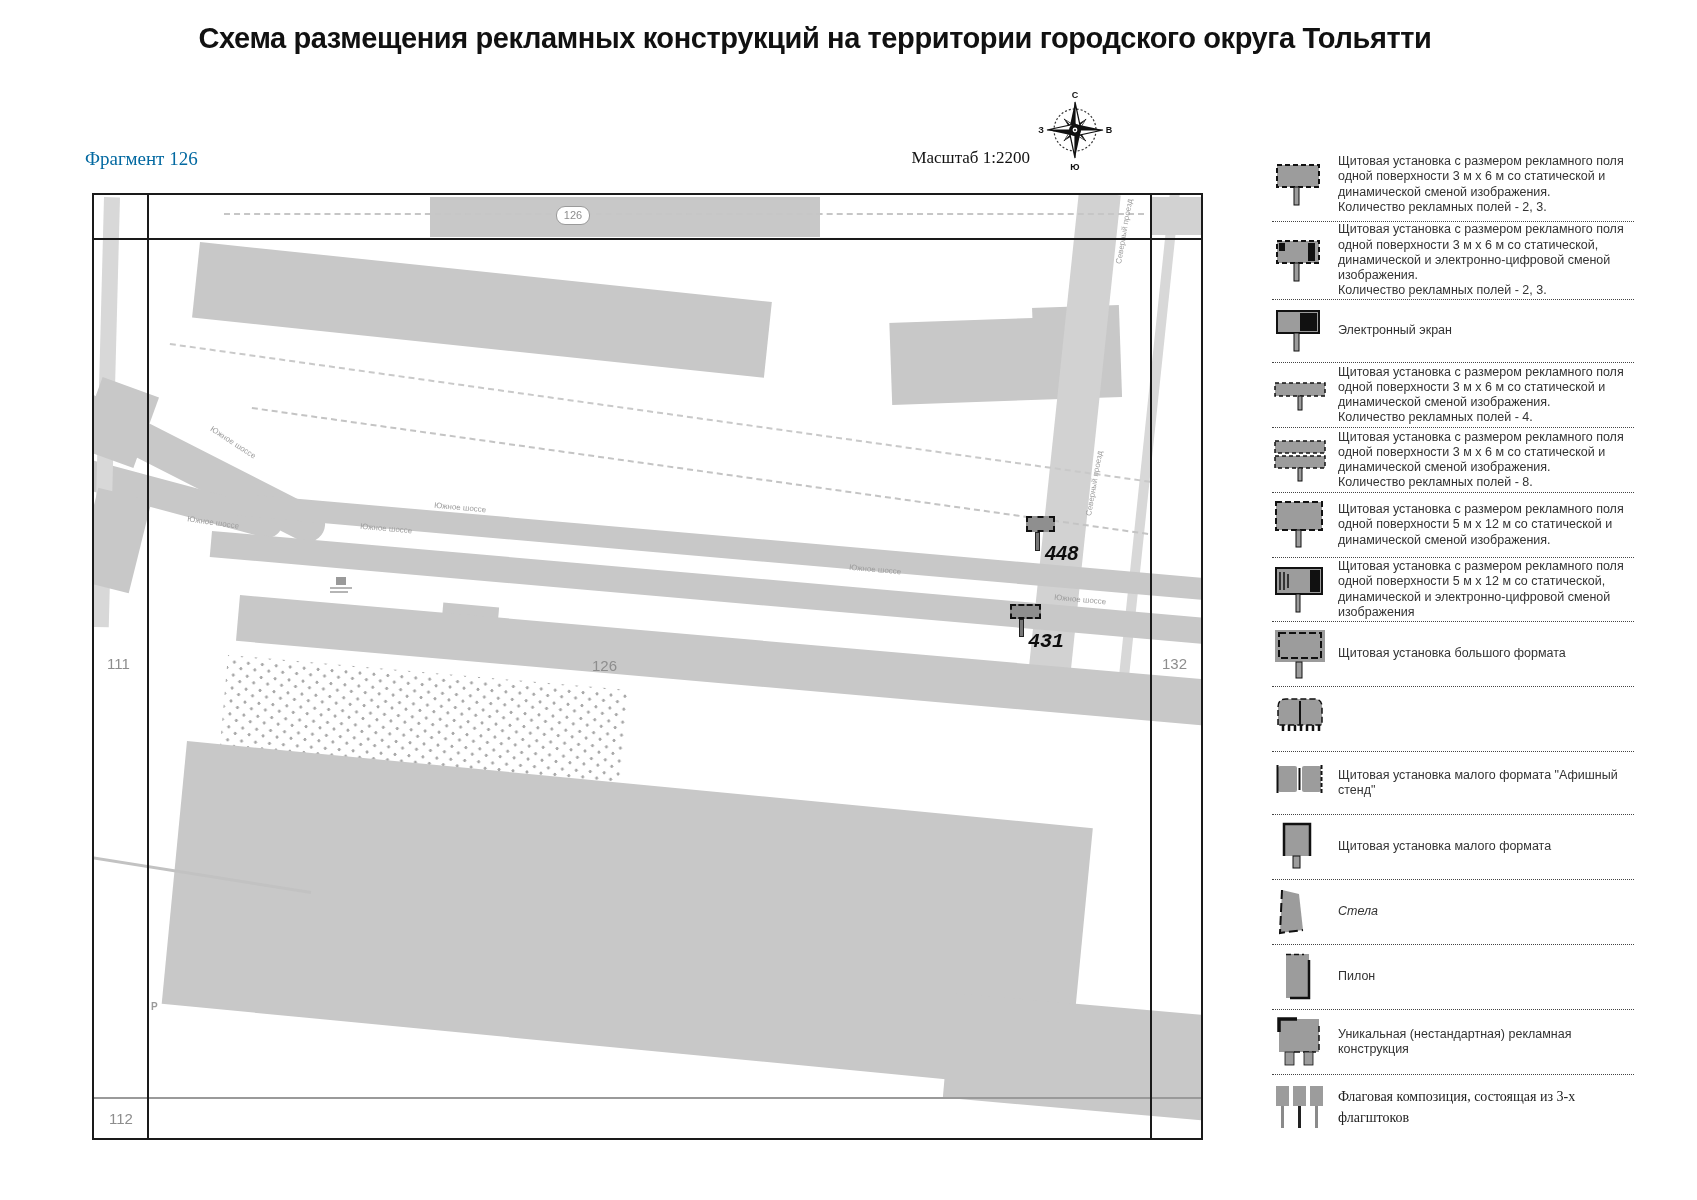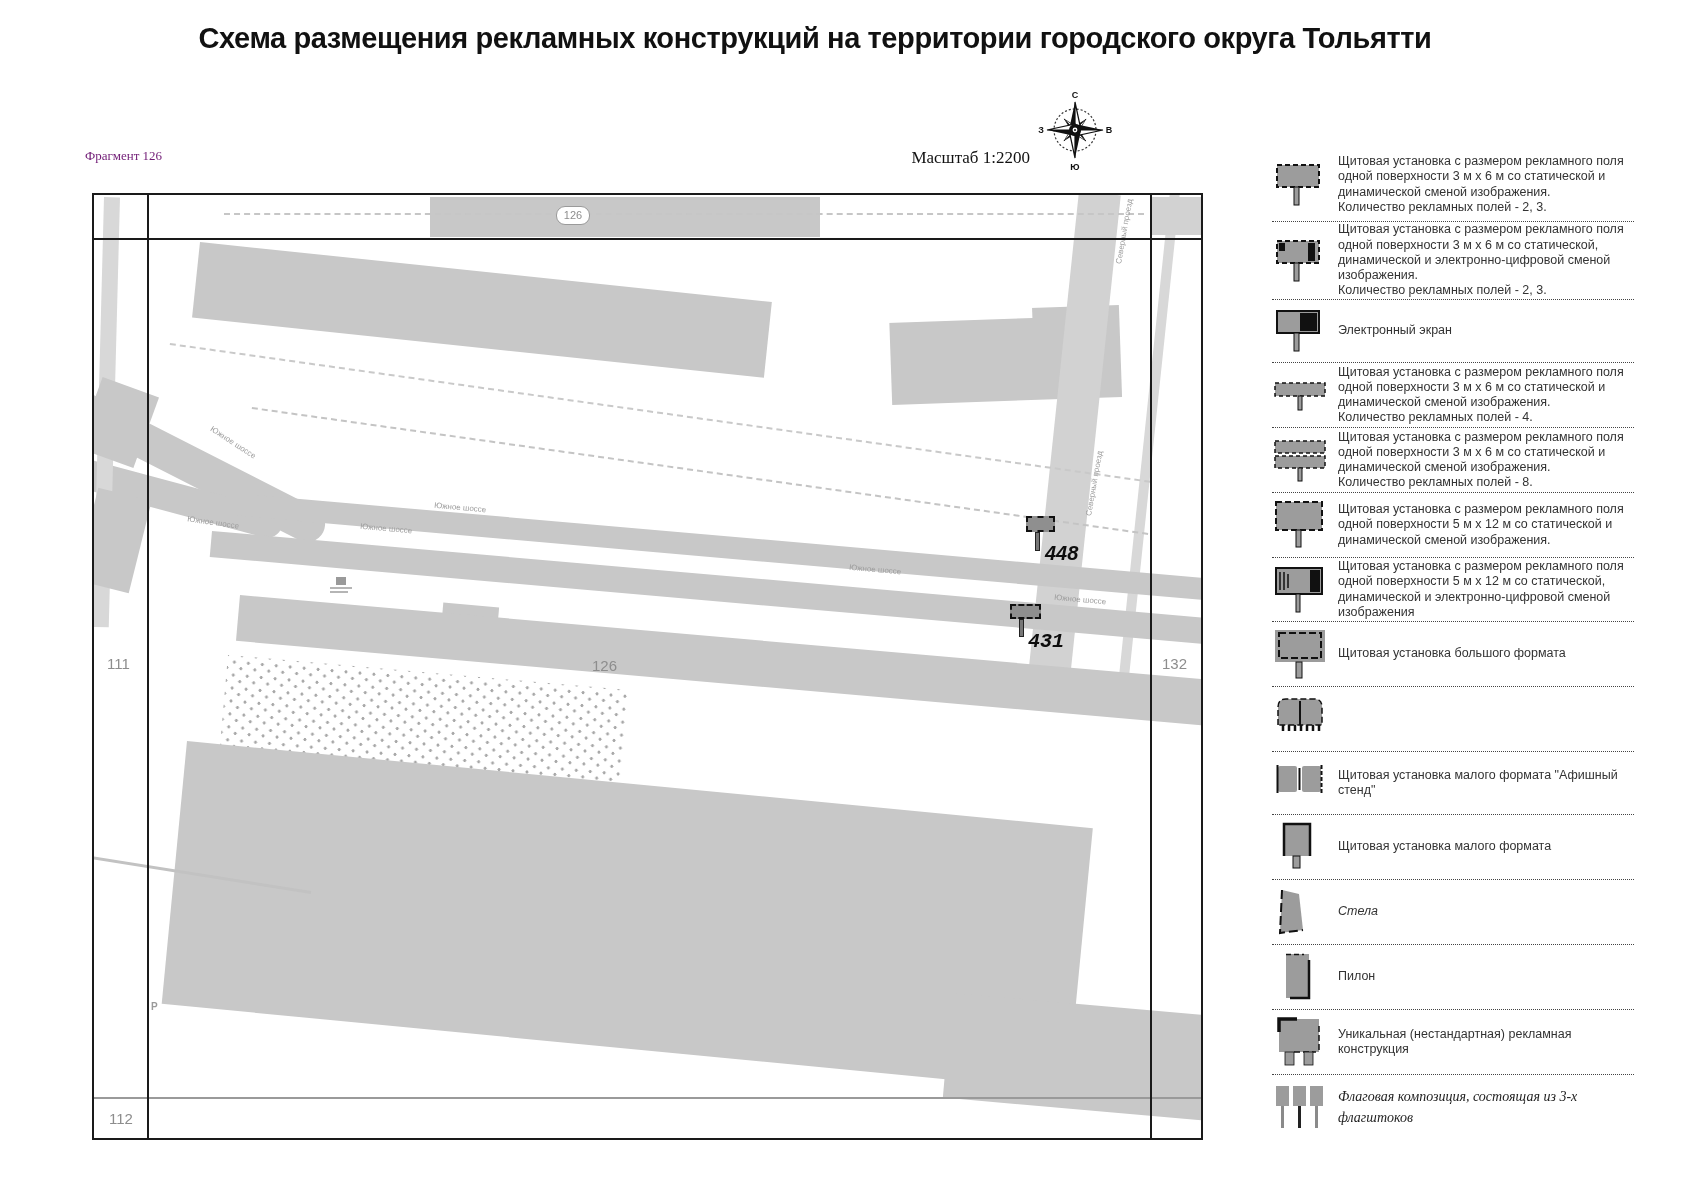--- a/index.html
+++ b/index.html
@@ -6,21 +6,21 @@
   body{
     width:1697px;height:1200px;position:relative;background:#fff;
     font-family:"Liberation Sans",sans-serif;overflow:hidden;color:#222;
   }
   .abs{position:absolute;}
   
   .page-title{
     position:absolute;left:0;top:22px;width:1630px;text-align:center;
     font-size:29px;font-weight:bold;color:#111;letter-spacing:-0.4px;
   }
-  .fragment-label{position:absolute;left:85px;top:148px;font-family:"Liberation Serif",serif;font-size:13px;color:#701a75;}
+  .fragment-label{position:absolute;left:85px;top:148px;font-family:"Liberation Serif",serif;font-size:19px;color:#0369a1;}
   .scale-label{position:absolute;left:840px;top:148px;width:190px;text-align:right;font-family:"Liberation Serif",serif;font-size:17px;color:#111;}
   
   .map{
     position:absolute;left:92px;top:193px;width:1111px;height:947px;
     border:2px solid #1a1a1a;background:#fff;overflow:hidden;box-sizing:border-box;
   }
   .sh{position:absolute;background:#c8c8c8;z-index:1;}
   .gridline{position:absolute;background:#1a1a1a;z-index:6;}
   .grayline{position:absolute;background:#9a9a9a;z-index:2;}
   .dashline{position:absolute;height:0;z-index:1;}
@@ -329,21 +329,21 @@
           <path d="M45 9 V34" stroke="#111" stroke-width="1.5" stroke-dasharray="6 3"></path>
           <path d="M20 35 H42" stroke="#111" stroke-width="1.5" stroke-dasharray="6 3"></path>
           <rect x="11" y="35" width="9" height="13" fill="#9c9c9c" stroke="#111" stroke-width="0.8"></rect>
           <rect x="30" y="35" width="9" height="13" fill="#9c9c9c" stroke="#111" stroke-width="0.8"></rect>
         </svg>
     </span>
     <span class="legend-text">Уникальная (нестандартная) рекламная
 конструкция</span>
   </div>
 
-  <div class="legend-item last" style="height:65px;font-style:italic;">
+  <div class="legend-item last" style="height:65px;">
     <span class="legend-icon">
       <svg width="52" height="50" viewBox="0 0 52 50">
           <rect x="2" y="3" width="13" height="20" fill="#9c9c9c"></rect>
           <rect x="19" y="3" width="13" height="20" fill="#9c9c9c"></rect>
           <rect x="36" y="3" width="13" height="20" fill="#9c9c9c"></rect>
           <rect x="7" y="23" width="3" height="22" fill="#8a8a8a"></rect>
           <rect x="24" y="23" width="3" height="22" fill="#222"></rect>
           <rect x="41" y="23" width="3" height="22" fill="#8a8a8a"></rect>
         </svg>
     </span>

